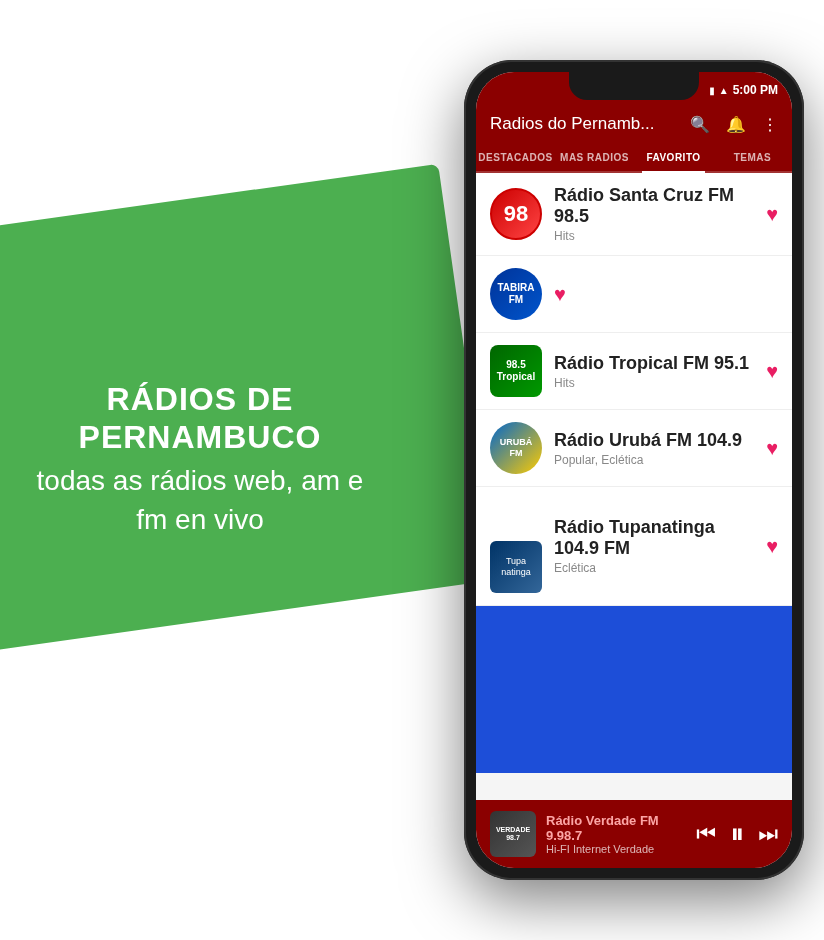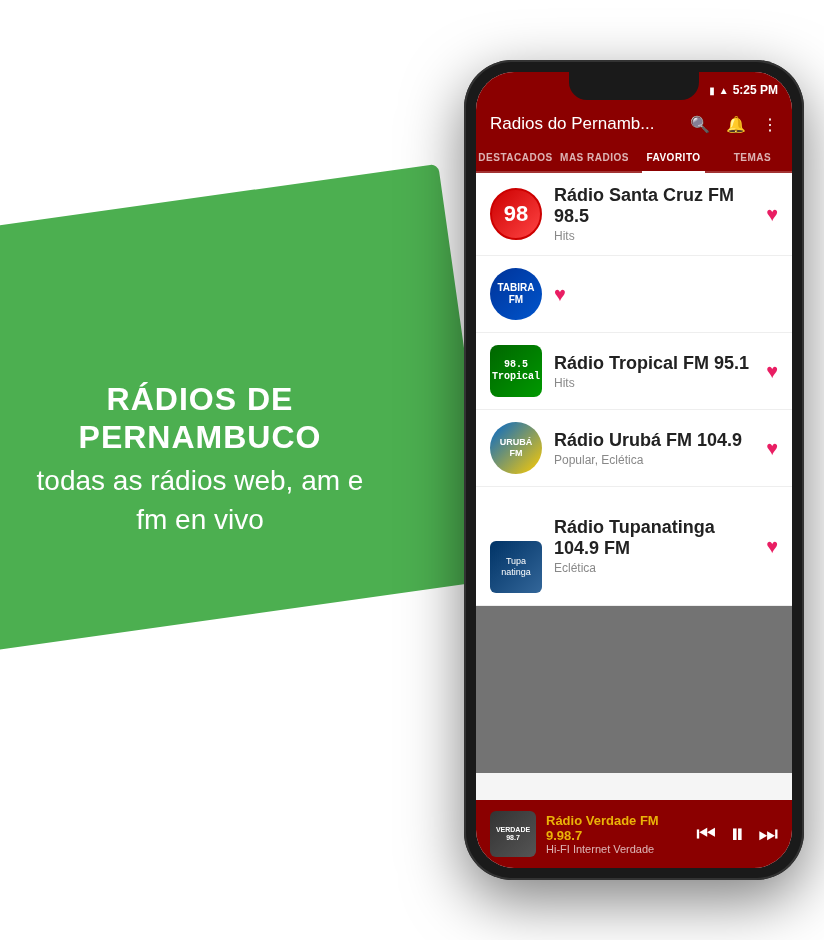--- a/index.html
+++ b/index.html
@@ -186,21 +186,21 @@
       position: absolute;
       bottom: -2px;
       left: 10%;
       width: 80%;
       height: 2px;
       background: white;
     }
 
     
     .content {
-      background: #737373;
+      background: #1d4ed8;
       flex: 1;
       overflow-y: auto;
       height: calc(100% - 32px - 52px - 44px - 68px);
     }
 
     
     .radio-item {
       display: flex;
       align-items: center;
       background: white;
@@ -326,21 +326,21 @@
       font-size: 8px;
       font-weight: 900;
       flex-shrink: 0;
     }
 
     .player-info {
       flex: 1;
     }
 
     .player-station {
-      color: #eab308;
+      color: #fca5a5;
       font-size: 13px;
       font-weight: 600;
     }
 
     .player-stream {
       color: rgba(255,255,255,0.7);
       font-size: 11px;
     }
 
     .player-controls {
@@ -375,21 +375,21 @@
   <div class="phone-shell">
     <div class="phone-inner">
 
       <div class="notch"></div>
 
       <div class="status-bar">
         <div class="status-bar-icons">
           <span class="status-icon">▮</span>
           <span class="status-icon">▲</span>
         </div>
-        <div class="status-bar-time">5:25 PM</div>
+        <div class="status-bar-time">5:00 PM</div>
       </div>
 
       <div class="app-header">
         <div class="app-title">Radios do Pernamb...</div>
         <div class="header-icons">
           <span class="header-icon">🔍</span>
           <span class="header-icon">🔔</span>
           <span class="header-icon">⋮</span>
         </div>
       </div>
@@ -424,21 +424,21 @@
 
         <div class="radio-item">
           <div class="logo-tabira">
             <span style="font-size:10px; font-weight:900; color:white; text-align:center; line-height:1.2;">TABIRA<br>FM</span>
           </div>
           <span class="heart-icon">♥</span>
         </div>
 
         <div class="radio-item">
           <div class="logo-tropical">
-            <span style="font-size:10px; font-weight:900; color:white; text-align:center; line-height:1.2;font-family:Liberation Mono, monospace;">98.5<br>Tropical</span>
+            <span style="font-size:10px; font-weight:900; color:white; text-align:center; line-height:1.2;">98.5<br>Tropical</span>
           </div>
           <div class="radio-info">
             <div class="radio-name">Rádio Tropical FM 95.1</div>
             <div class="radio-genre">Hits</div>
           </div>
           <span class="heart-icon">♥</span>
         </div>
 
         <div class="radio-item">
           <div class="logo-uruba">

